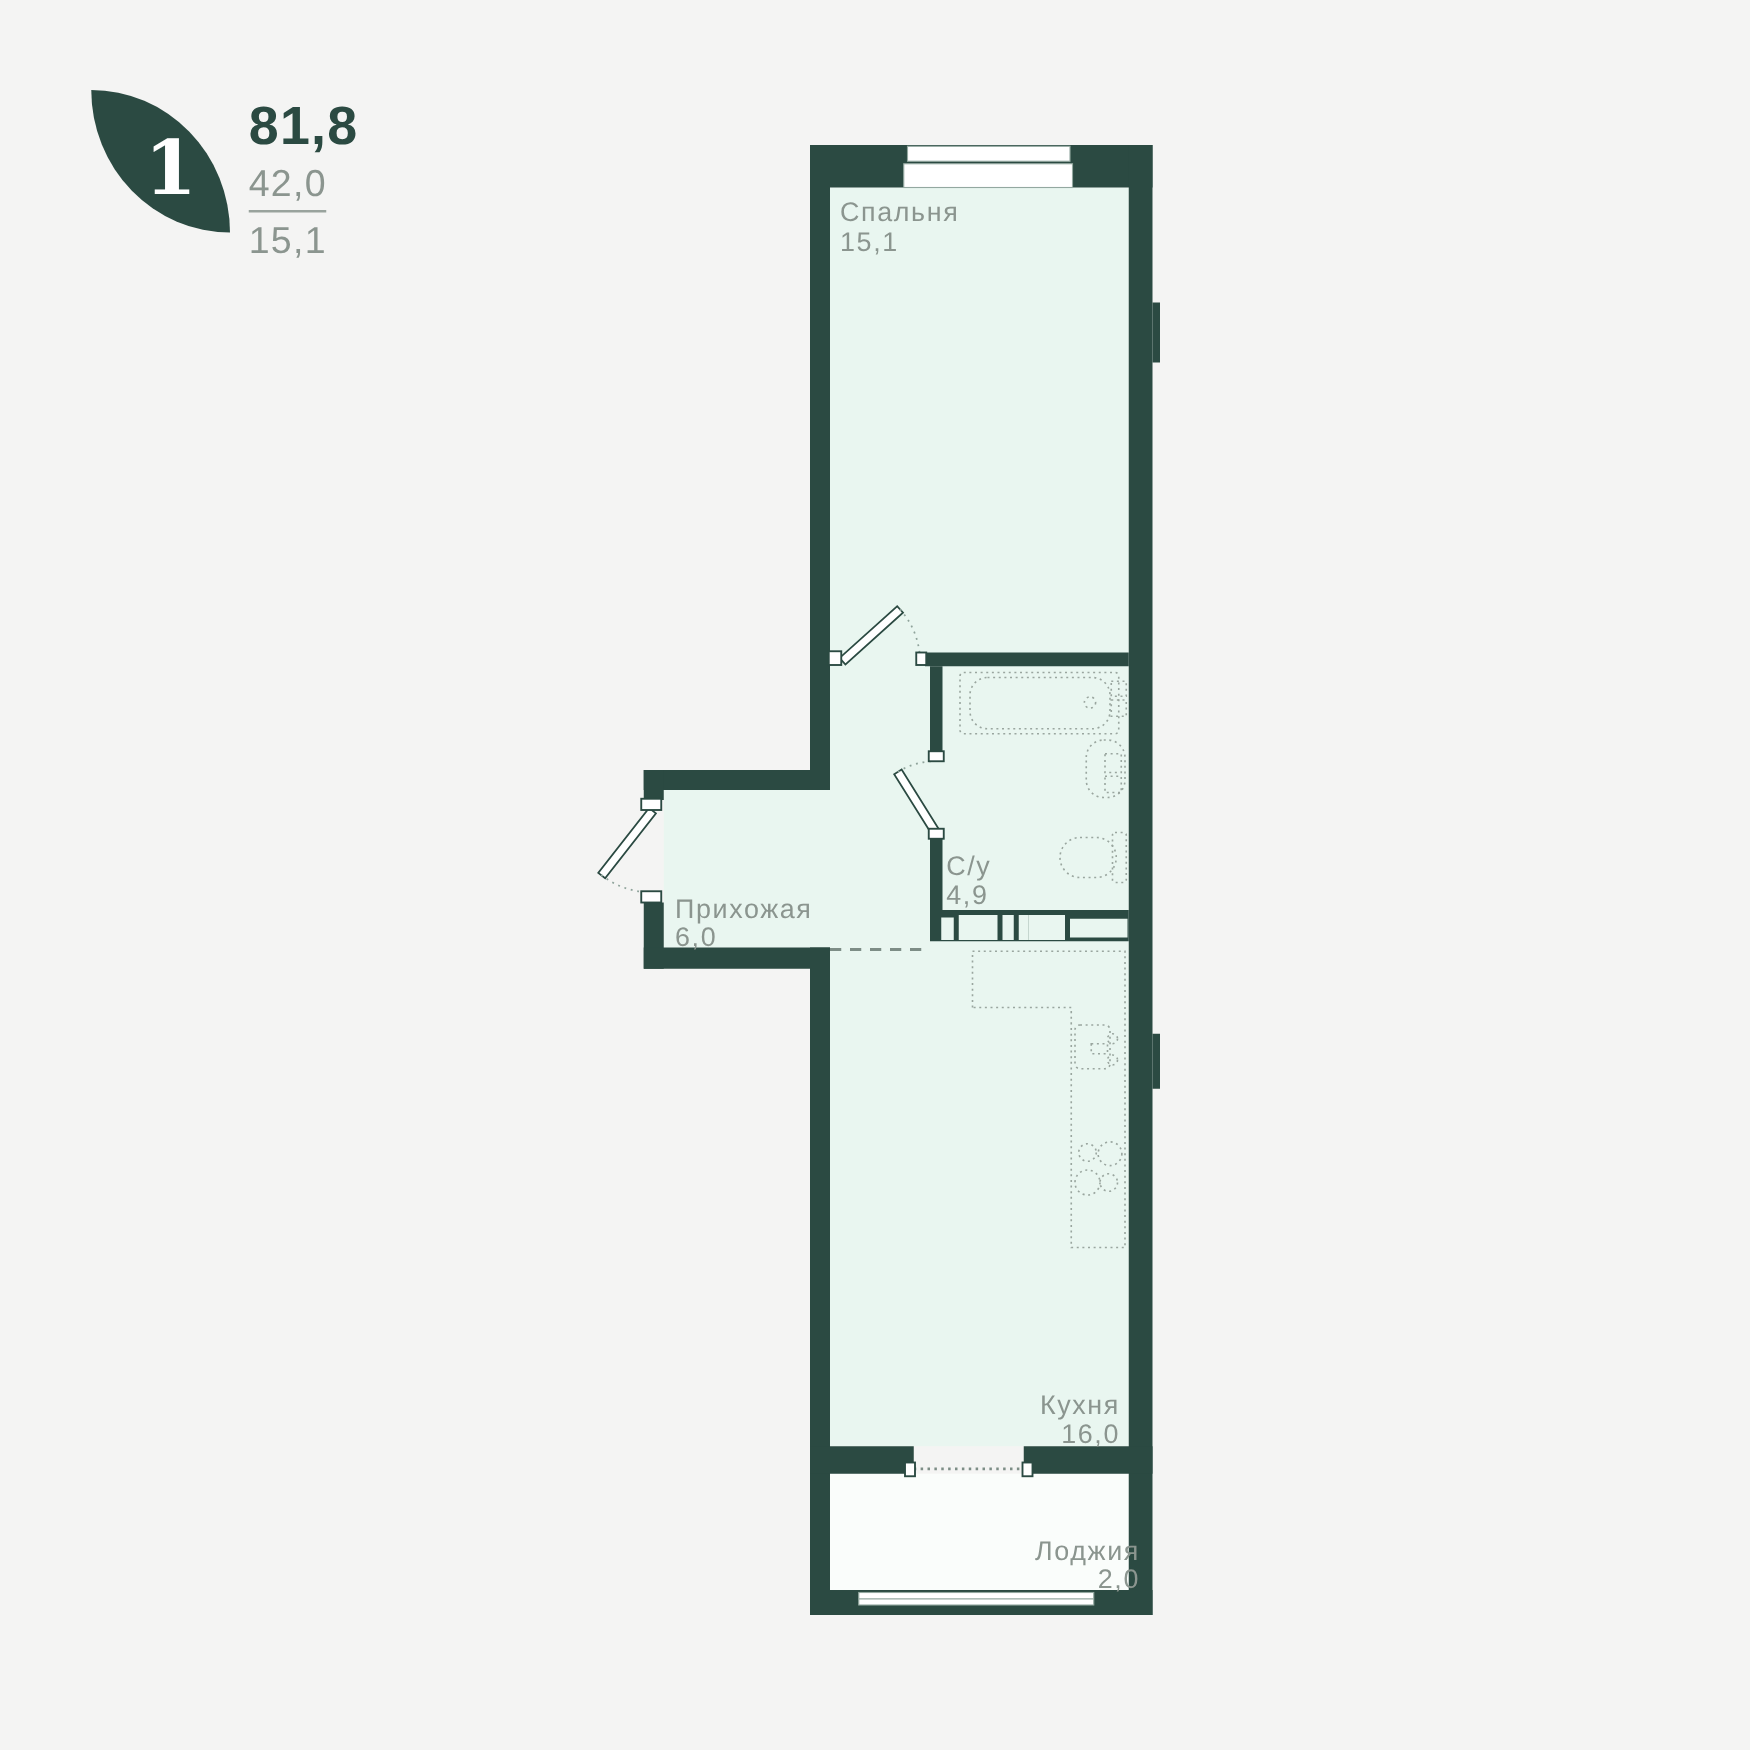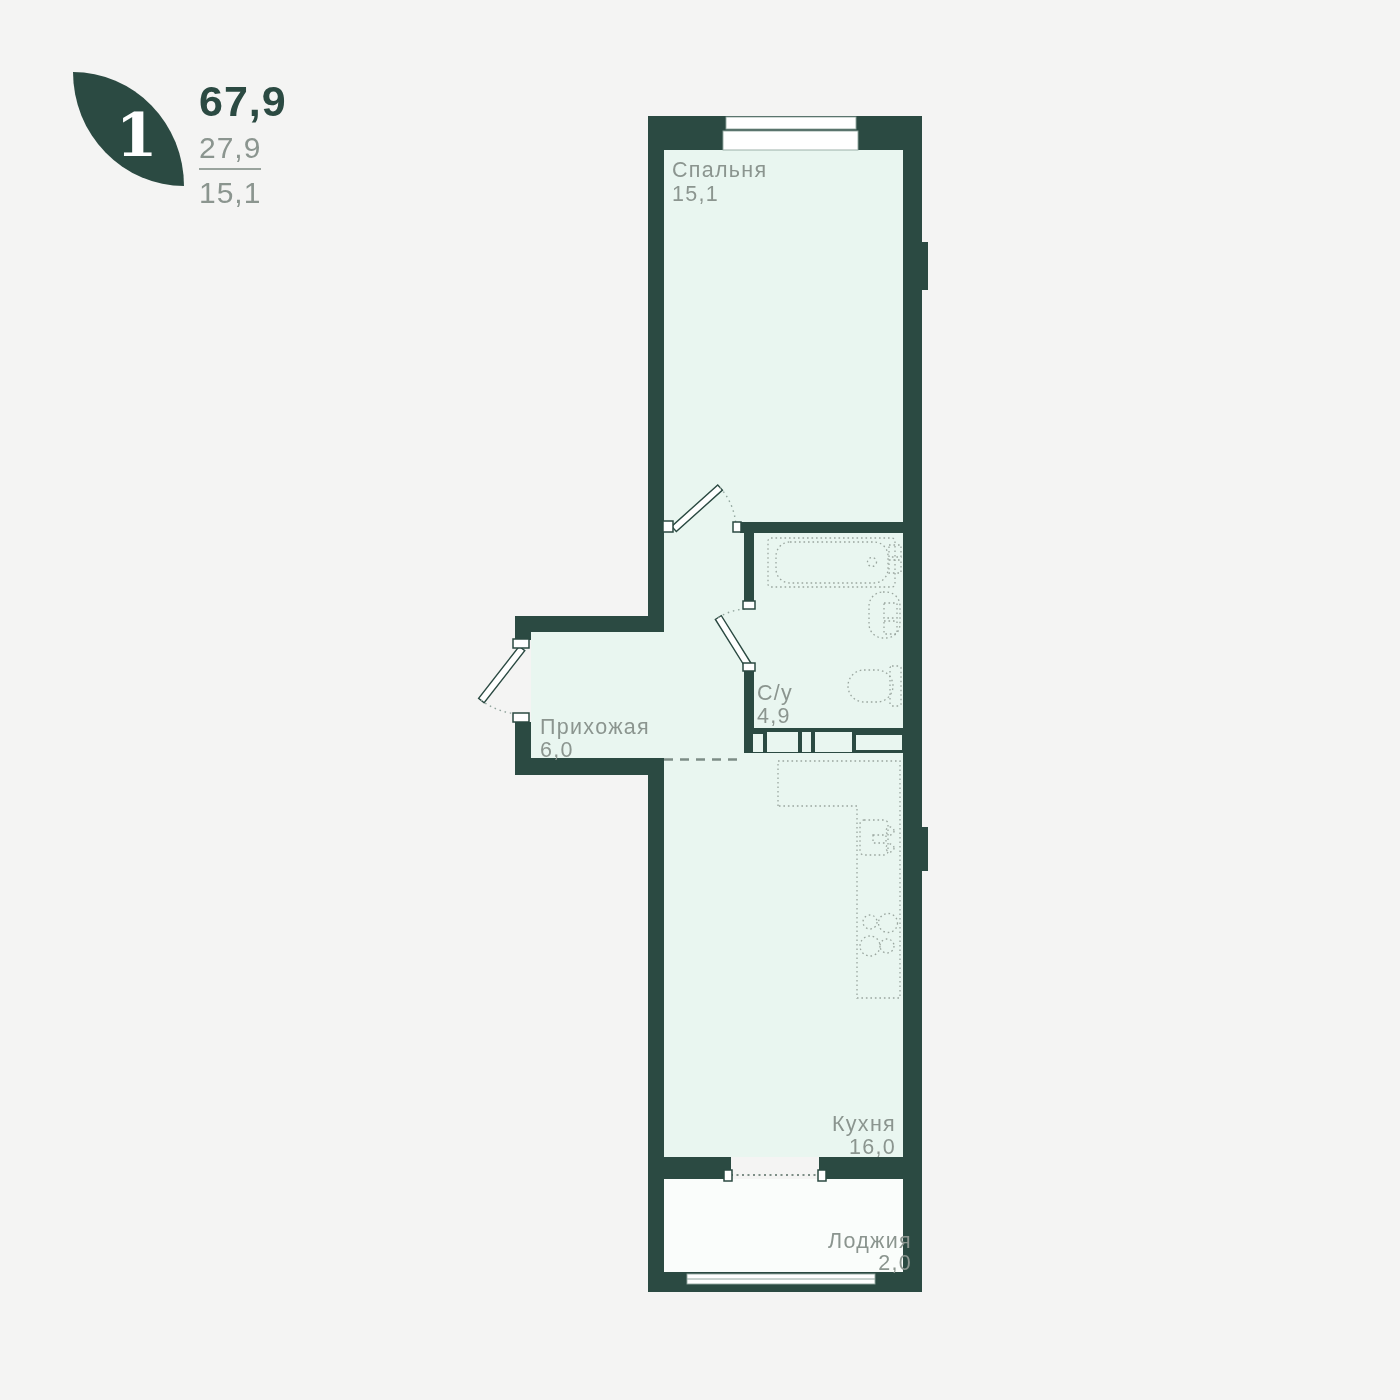--- a/index.html
+++ b/index.html
@@ -46,22 +46,22 @@
 </head>
 <body>
 
 <div class="stage">
 
   <div class="header">
     <div class="leaf">
       <span class="leaf-num">1</span>
     </div>
     <div class="areas">
-      <div class="a-total">67,9</div>
-      <div class="a-mid">27,9</div>
+      <div class="a-total">81,8</div>
+      <div class="a-mid">42,0</div>
       <div class="a-low">15,1</div>
     </div>
   </div>
 
   <svg class="plan-svg" width="1400" height="1400" viewBox="0 0 1400 1400">
 
     <g>
       <rect class="room" x="664" y="150" width="239" height="1007"></rect>
       <rect class="room" x="531" y="632" width="133" height="126"></rect>
       <rect class="loggia" x="664" y="1179" width="239" height="93"></rect>

